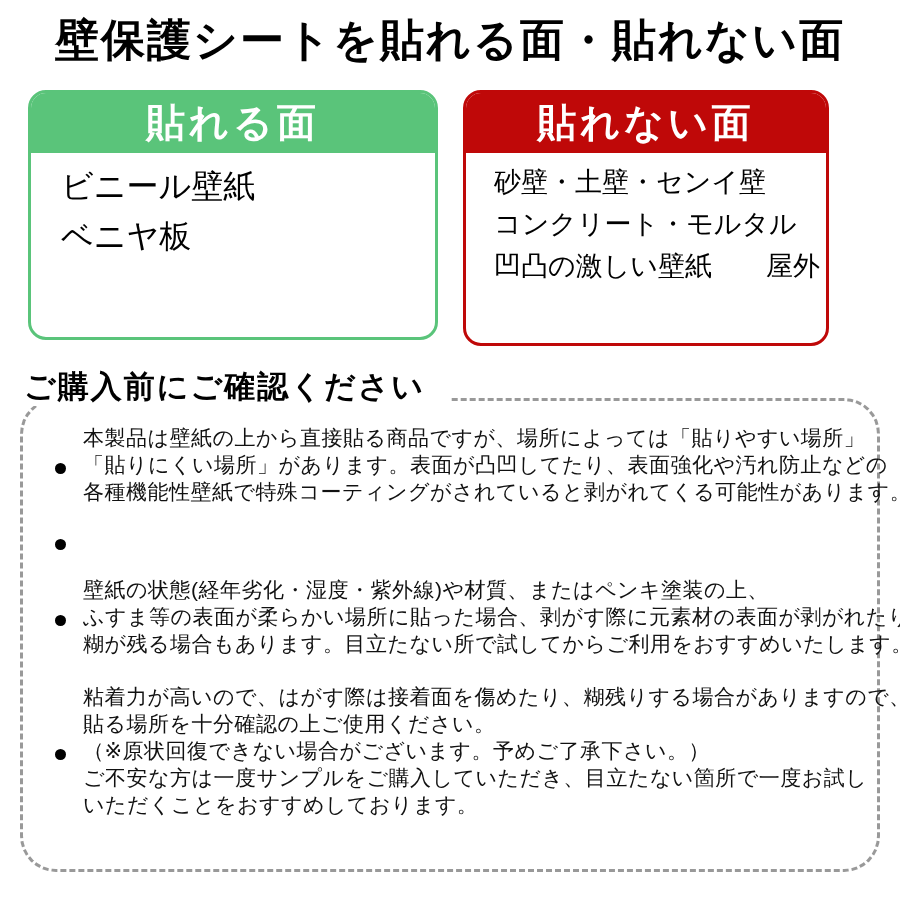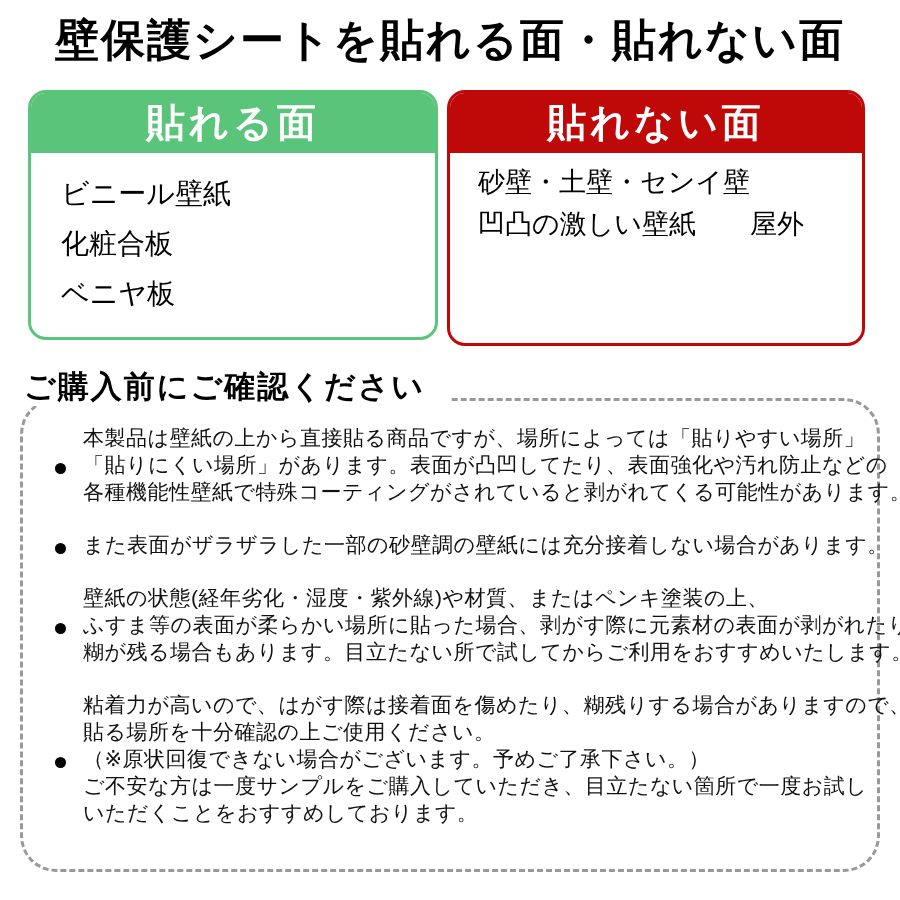--- a/index.html
+++ b/index.html
@@ -26,50 +26,50 @@
     line-height: 52px;
     white-space: nowrap;
   }
 
   
   .panels {
     position: absolute;
     top: 90px;
     left: 28px;
     display: flex;
-    gap: 9px;
+    gap: 25px;
     align-items: flex-start;
   }
   .panel {
     box-sizing: border-box;
     background: #fff;
     border: 3px solid;
     border-radius: 18px;
     overflow: hidden;
   }
   .panel-ok { width: 410px; height: 250px; border-color: #5ac47a; }
-  .panel-ng { width: 418px; height: 256px; border-color: #bf0808; }
+  .panel-ng { width: 366px; height: 256px; border-color: #bf0808; }
   .panel-header {
     height: 60px;
     display: flex;
     align-items: center;
     justify-content: center;
     color: #fff;
     font-weight: bold;
     font-size: 39px;
     letter-spacing: 4px;
     white-space: nowrap;
   }
   .panel-ok .panel-header { background: #5ac47a; }
   .panel-ng .panel-header { background: #bf0808; }
   .panel-list {
     list-style: none;
     margin: 0;
   }
-  .panel-ok .panel-list { padding: 16px 6px 0 30px; font-size: 28px; }
+  .panel-ok .panel-list { padding: 8px 6px 0 30px; font-size: 32px; }
   .panel-ok .panel-list li { line-height: 50px; white-space: nowrap; }
   .panel-ng .panel-list { padding: 8px 4px 0 28px; font-size: 27px; }
   .panel-ng .panel-list li { line-height: 42px; white-space: nowrap; }
 
   
   .notice-title-wrap {
     position: absolute;
     top: 368px;
     left: 0;
     width: 100%;
@@ -126,29 +126,29 @@
 <div class="page">
 
   <div class="page-title">壁保護シートを貼れる面・貼れない面</div>
 
   <div class="panels">
 
     <div class="panel panel-ok">
       <div class="panel-header">貼れる面</div>
       <ul class="panel-list">
         <li>ビニール壁紙</li>
-        <li>化粧合板</li>
         <li>ベニヤ板</li>
       </ul>
     </div>
 
     <div class="panel panel-ng">
       <div class="panel-header">貼れない面</div>
       <ul class="panel-list">
         <li>砂壁・土壁・センイ壁</li>
+        <li>コンクリート・モルタル</li>
         <li>凹凸の激しい壁紙　　屋外</li>
       </ul>
     </div>
 
   </div>
 
   <div class="notice-title-wrap">
     <span class="notice-title">ご購入前にご確認ください</span>
   </div>
 
@@ -159,21 +159,20 @@
       <div class="bullet-lines">
         <div>本製品は壁紙の上から直接貼る商品ですが、場所によっては「貼りやすい場所」</div>
         <div>「貼りにくい場所」があります。表面が凸凹してたり、表面強化や汚れ防止などの</div>
         <div>各種機能性壁紙で特殊コーティングがされていると剥がれてくる可能性があります。</div>
       </div>
     </div>
 
     <div class="bullet">
       <div class="bullet-dot"></div>
       <div class="bullet-lines">
-        <div>また表面がザラザラした一部の砂壁調の壁紙には充分接着しない場合があります。</div>
       </div>
     </div>
 
     <div class="bullet">
       <div class="bullet-dot"></div>
       <div class="bullet-lines">
         <div>壁紙の状態(経年劣化・湿度・紫外線)や材質、またはペンキ塗装の上、</div>
         <div>ふすま等の表面が柔らかい場所に貼った場合、剥がす際に元素材の表面が剥がれたり、</div>
         <div>糊が残る場合もあります。目立たない所で試してからご利用をおすすめいたします。</div>
       </div>

